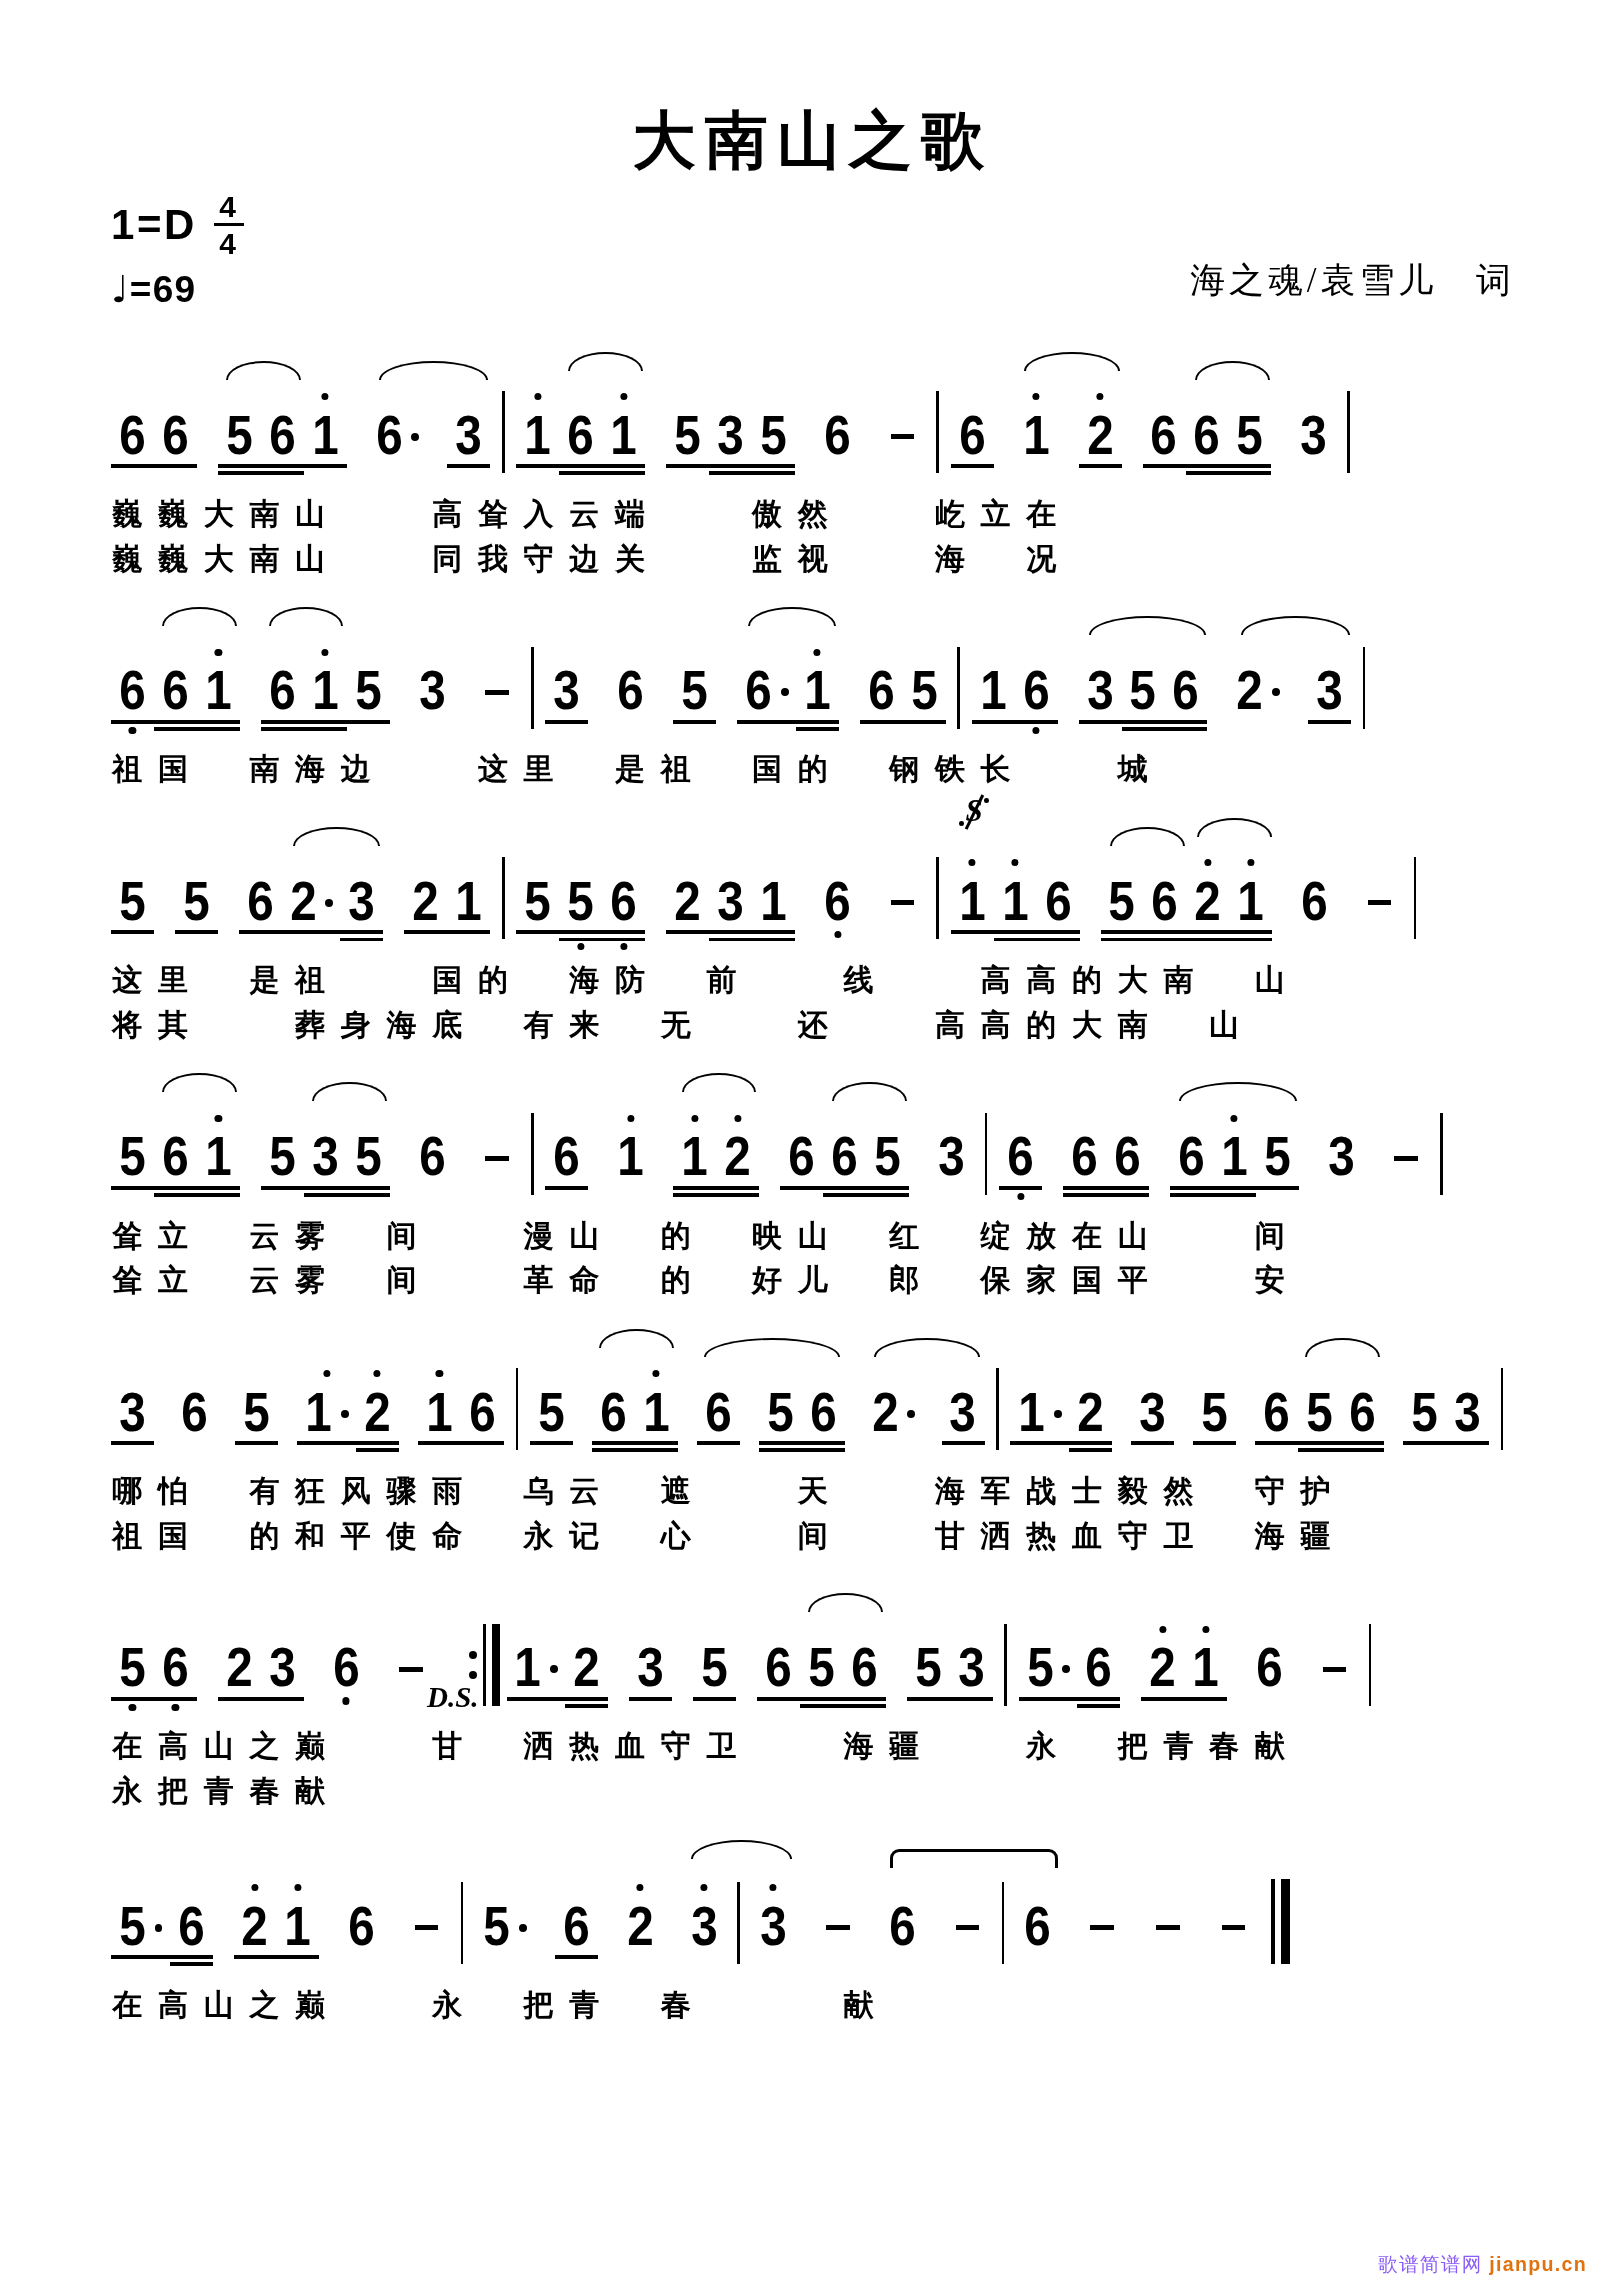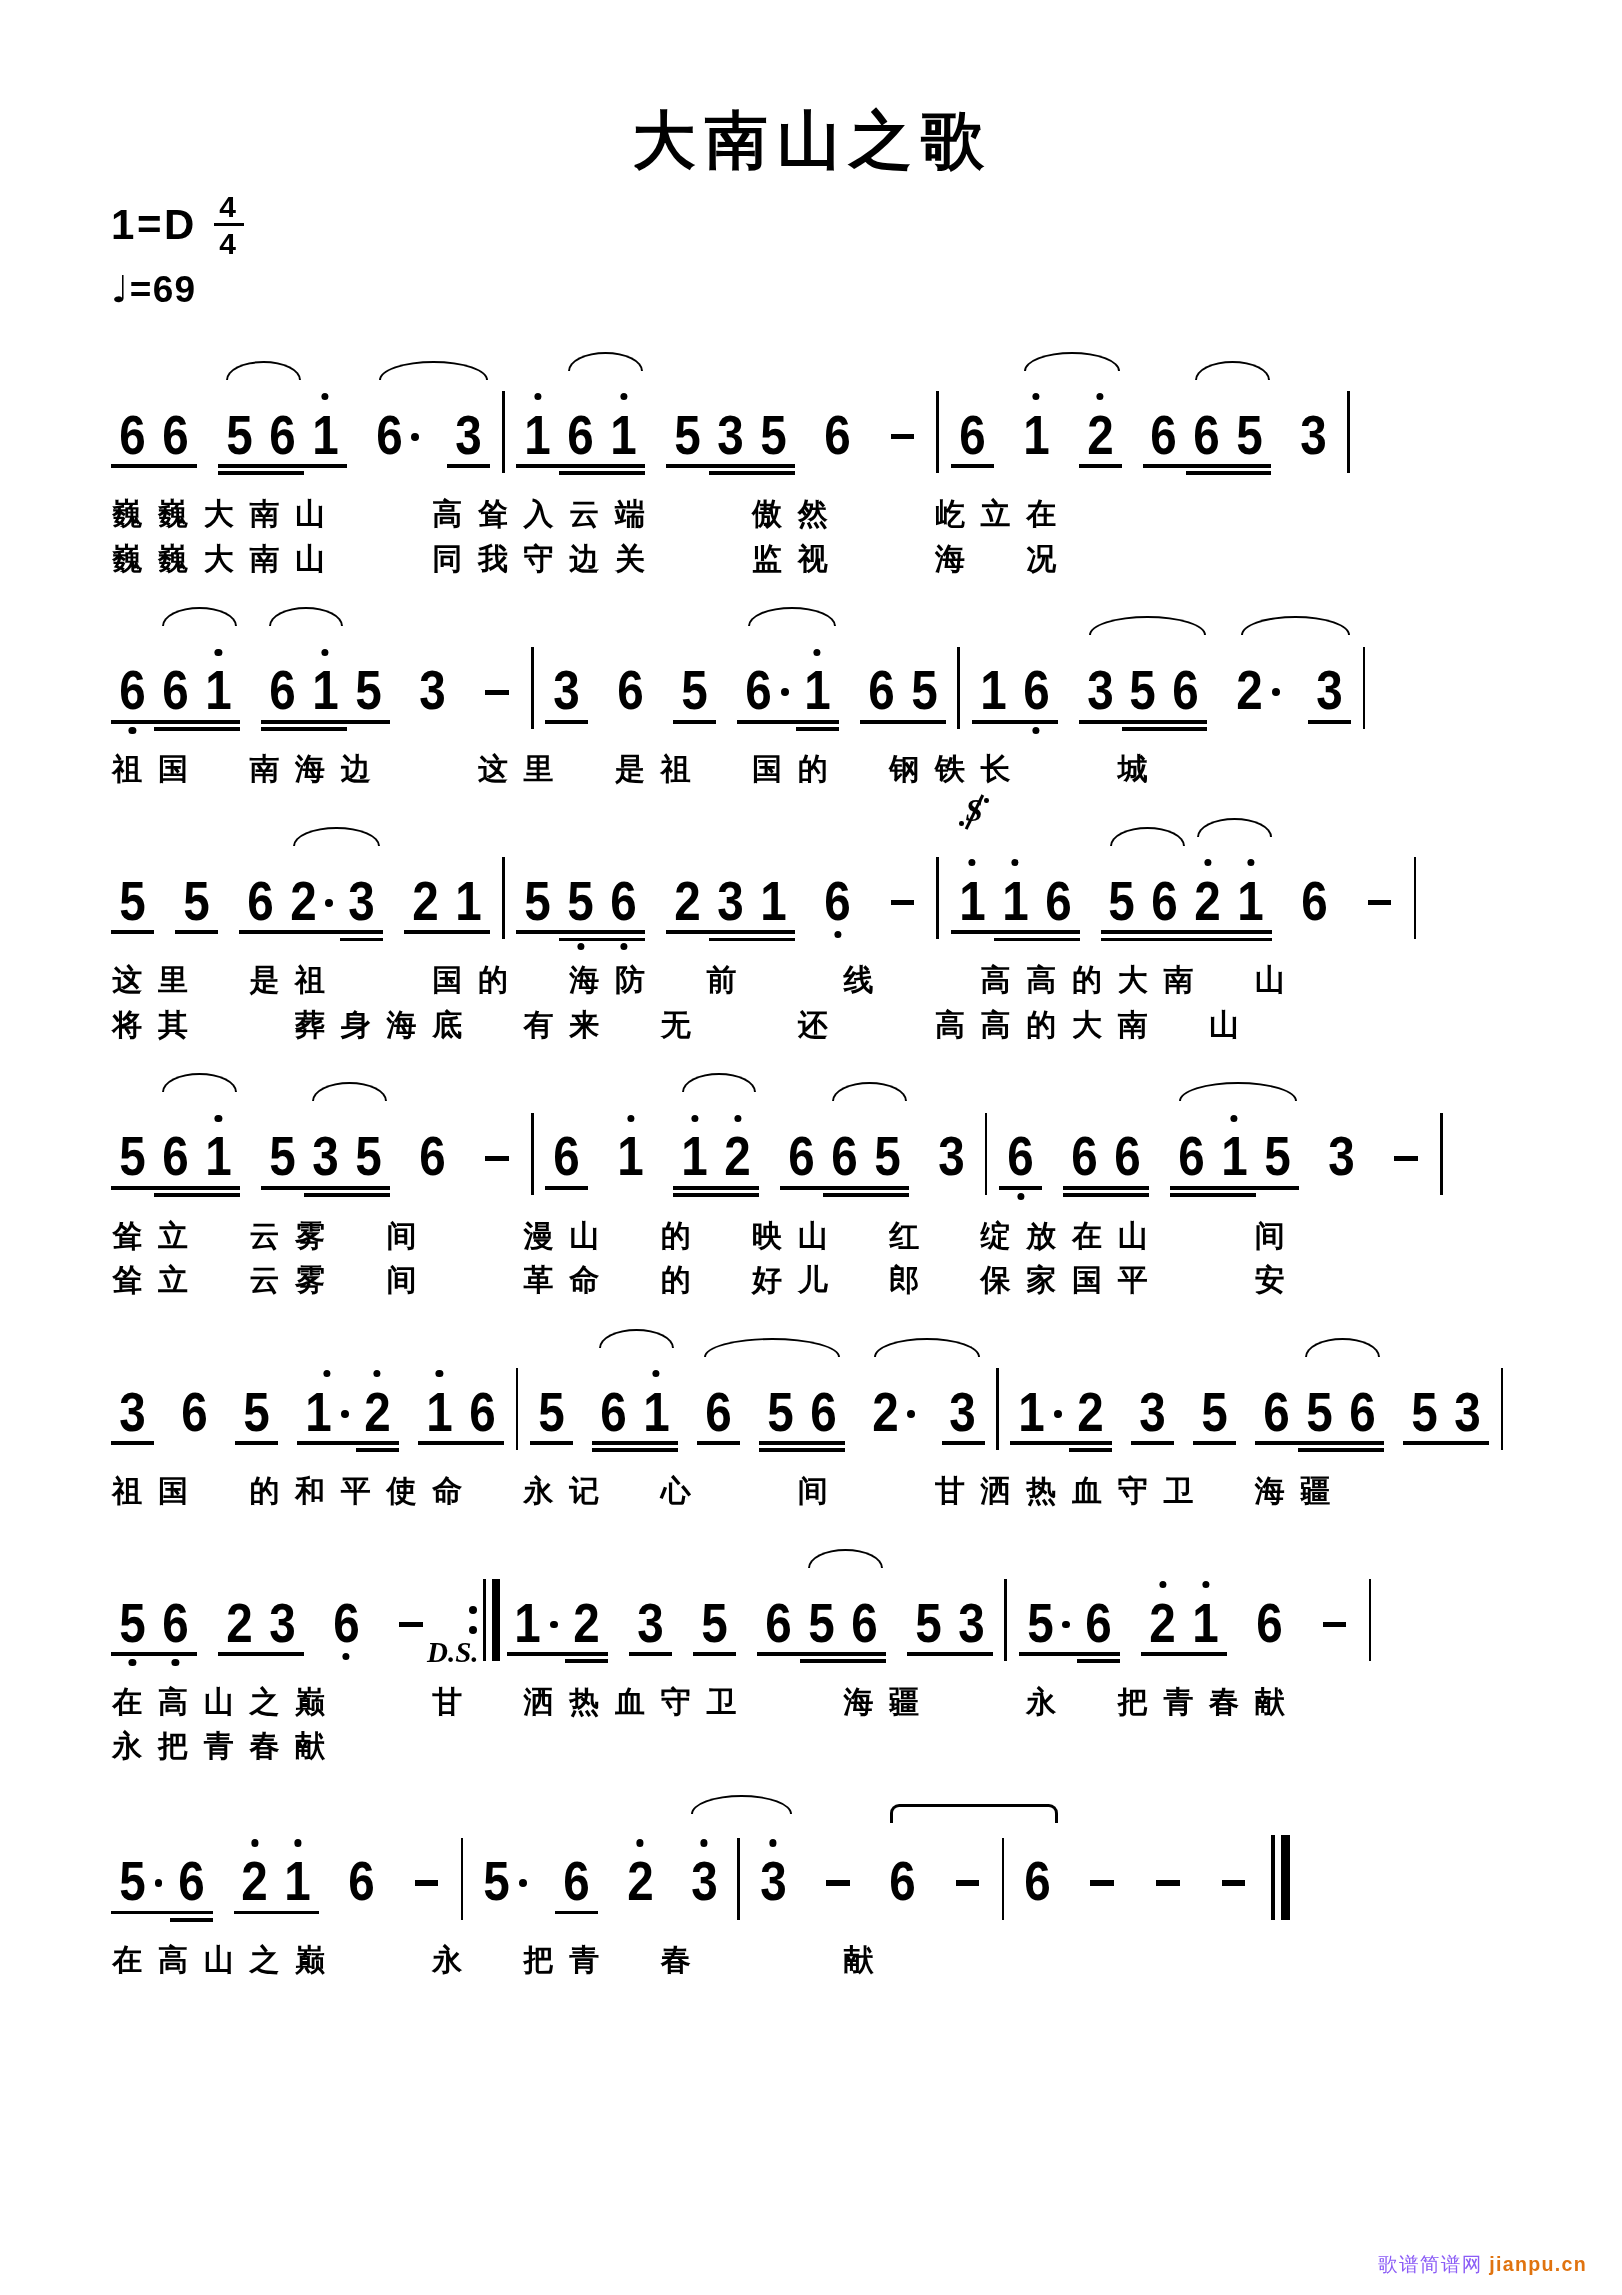--- a/index.html
+++ b/index.html
@@ -71,20 +71,21 @@
         <span class="frac">
           <span class="fr-top">4</span>
           <span class="fr-bot">4</span>
         </span>
       </div>
       <div class="tempoline">
         <span class="nq">♩</span><span>=69</span>
       </div>
     </div>
     <div class="credits">
+      <div>海之魂/袁雪儿　词</div>
     </div>
   </div>
 
   <div id="score">
       <div class="line">
         <div class="notes">
           <div class="tok">
             <span class="num">6</span>
             <i class="ul l1"></i>
           </div>
@@ -708,20 +709,21 @@
           <div class="tok">
             <span class="num">3</span>
             <i class="ul l1"></i>
           </div>
           <div class="bar"></div>
           <div class="slur" style="left: 488px; width: 71px; top: 1.3px;"></div>
           <div class="slur" style="left: 593px; width: 132px; top: 10.5px;"></div>
           <div class="slur" style="left: 763px; width: 102px; top: 10.5px;"></div>
           <div class="slur" style="left: 1194px; width: 71px; top: 10.5px;"></div>
         </div>
+        <div class="lyric">哪怕　有狂风骤雨　乌云　遮　　天　　海军战士毅然　守护</div>
         <div class="lyric">祖国　的和平使命　永记　心　　间　　甘洒热血守卫　海疆</div>
       </div>
       <div class="line">
         <div class="notes">
           <div class="tok">
             <span class="num">5</span>
             <i class="od" style="bottom: -18.3px;"></i>
             <i class="ul l1"></i>
           </div>
           <div class="tok">

